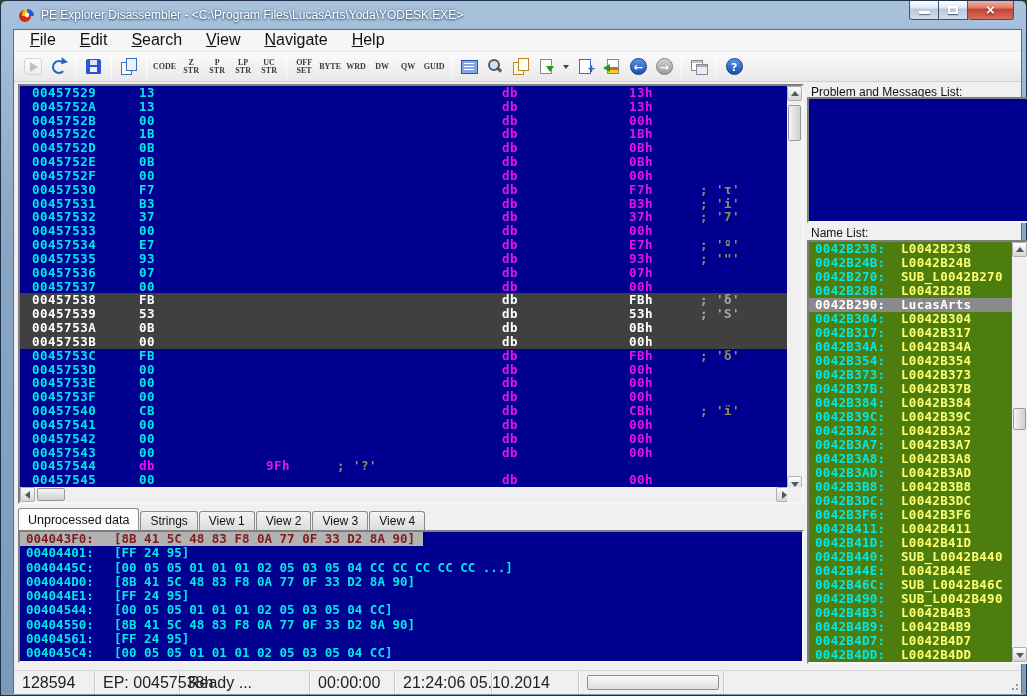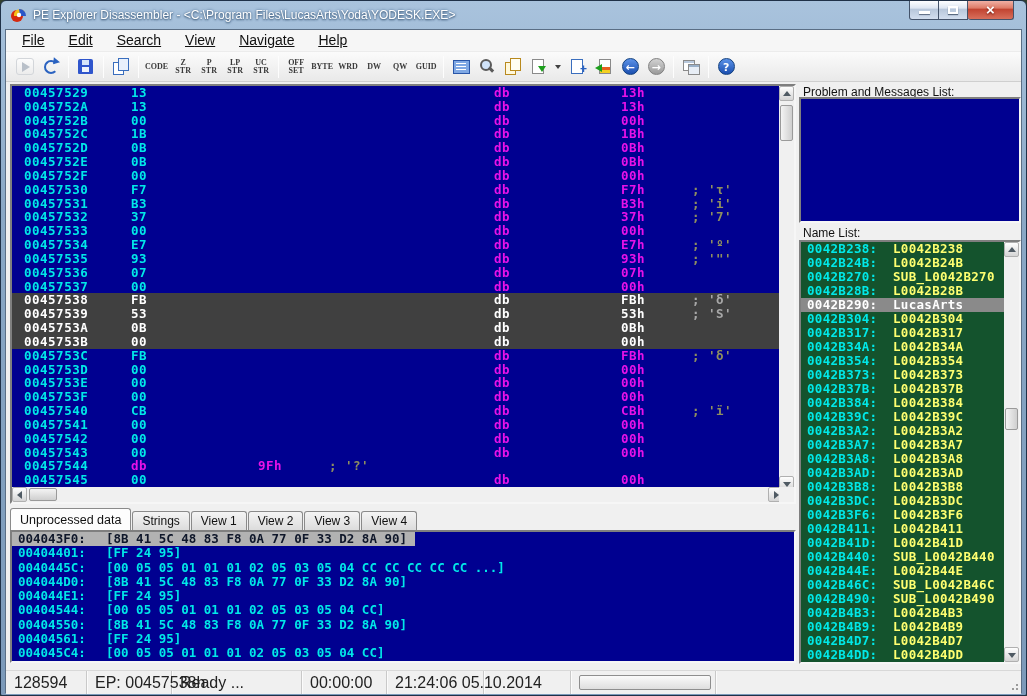--- a/index.html
+++ b/index.html
@@ -1,41 +1,41 @@
 <!DOCTYPE html>
 <html><head>
 <meta charset="utf-8">
 <style>
   * { margin:0; padding:0; box-sizing:border-box; }
   html,body { width:1027px; height:696px; background:#32402f; overflow:hidden;
               font-family:"Liberation Sans", sans-serif; }
   .window { position:relative; width:1027px; height:696px;
             background:linear-gradient(180deg,#a9c3dd 0%,#8aa8c6 30%,#7b99b9 100%);
             border:1px solid #1f3148; border-radius:6px 6px 2px 2px;
-            padding:0 4px 4px 4px; }
+            padding:0 4px 4px 12px; }
   
   .titlebar { position:relative; height:28px; display:flex; align-items:center; }
   .app-ico { width:16px; height:16px; margin:0 6px 0 6px; flex:0 0 auto; }
   .title-text { color:#fff; font-size:12px; text-shadow:0 0 3px #46688c, 0 1px 2px #35506e; white-space:nowrap; }
   .winbtns { position:absolute; right:8px; top:0; display:flex; }
   .winbtn { height:19px; border:1px solid #44536a; border-top:none;
             background:linear-gradient(#fdfeff 0%,#dde6f2 40%,#b7c6da 45%,#d2deee 100%);
             border-radius:0 0 3px 3px; margin-left:0; position:relative; cursor:default; }
   .winbtn.minb { width:30px; border-radius:0 0 0 3px;}
   .winbtn.resb { width:29px; border-left:none; border-radius:0;}
   .winbtn.closeb { width:46px; border-left:none;
             background:linear-gradient(#f0b0a4 0%,#dd7a66 40%,#c14330 45%,#d8705c 100%); }
   .glyph-min { position:absolute; left:9px; bottom:5px; width:11px; height:3px; background:#fff; box-shadow:0 1px 1px #5a6a80;}
   .glyph-res { position:absolute; left:9px; top:5px; width:10px; height:8px; border:2px solid #fff; box-shadow:0 1px 1px #5a6a80;}
   .glyph-close { position:absolute; left:0; top:0; width:100%; height:100%; color:#fff;
             font-size:15px; font-weight:bold; text-align:center; line-height:17px; text-shadow:0 1px 2px #6e1a10;}
   
   .client { background:#f0f0f0; height:664px; position:relative; border:1px solid #5a6e85; border-bottom:none;}
   .menubar { height:22px; background:#f6f6f6; display:flex; align-items:center; padding-left:4px; border-bottom:1px solid #ececec;}
-  .menu-item { font-size:14px; color:#111; padding:2px 12px 3px 12px;text-decoration:underline; }
+  .menu-item { font-size:16px; color:#111; padding:2px 12px 3px 12px; }
   .menu-item u { text-decoration:underline; }
   .toolbar { height:30px; background:linear-gradient(#fbfbfb,#e9e9e9); display:flex; align-items:center; padding-left:6px; border-bottom:1px solid #cfcfcf; }
   .tb-sep { width:1px; height:22px; background:#c4c4c4; border-right:1px solid #fdfdfd; margin:0 4px; }
   .tb { border:none; background:transparent; height:26px; min-width:26px; display:flex; align-items:center; justify-content:center; flex-direction:column; padding:0 2px; }
   .tb-txt div { font-size:8px; font-weight:bold; color:#3a3a3a; line-height:8px; font-family:Liberation Serif, serif; letter-spacing:0; }
   .tb.caret-btn { min-width:12px; }
   
   .ico { position:relative; width:18px; height:17px; display:block; }
   .run-frame { border:1px solid #d3d6da; border-radius:3px; background:linear-gradient(#fcfcfc,#ececec); }
   .run-icon::before { content:""; position:absolute; left:5px; top:3px; width:0; height:0;
@@ -107,26 +107,26 @@
   .tabbar { position:absolute; left:4px; top:426px; height:22px; display:flex; align-items:flex-end; }
   .tab { font-size:12px; color:#111; background:linear-gradient(#f4f4f4,#dcdcdc); border:1px solid #8a8a8a; border-bottom:none;
          border-radius:3px 3px 0 0; padding:2px 9px 3px 9px; margin-right:1px; height:19px; }
   .tab.active { background:#fdfdfd; height:22px; padding-top:4px; font-size:12.5px; position:relative; z-index:2; }
   
   .hexpanel { position:absolute; left:4px; top:448px; width:786px; height:133px; }
   .hex-rows { position:absolute; left:0; top:0; right:0; bottom:0; overflow:hidden; background:#000090; }
   .hrow { height:14.3px; line-height:14.4px; font-size:12.5px; white-space:nowrap; }
   .hinner { display:inline-block; padding:0 8px 0 6px; color:#00e8e8; }
   .hinner .haddr { display:inline-block; width:88px; }
-  .hinner.sel { background:#b2b2b2; color:#0f172a; }
+  .hinner.sel { background:#b2b2b2; color:#7f1d1d; }
   
   .rp-label { position:absolute; font-size:12px; color:#111; }
   .problems-box { position:absolute; left:793px; top:15px; width:222px; height:126px; }
   .names-box { position:absolute; left:793px; top:158px; width:222px; height:424px; }
-  .name-rows { position:absolute; left:0; top:0; right:15px; bottom:0; overflow:hidden; background:#14532d; }
+  .name-rows { position:absolute; left:0; top:0; right:15px; bottom:0; overflow:hidden; background:#4d7c0f; }
   .nrow { height:14px; line-height:14.1px; font-size:12.5px; letter-spacing:0.3px; white-space:nowrap; display:flex; }
   .nrow .n-addr { width:92px; padding-left:6px; color:#00e8e8; }
   .nrow .n-name { color:#ffff70; }
   .nrow.sel { background:#8a8a8a; }
   .nrow.sel .n-addr, .nrow.sel .n-name { color:#ffffff; }
   .v-names { right:0; top:0; width:15px; height:420px; }
   
   .statusbar { height:24px; border-top:1px solid #d8d8d8; background:#f0f0f0; display:flex; align-items:center; position:relative; }
   .sb-cell { height:100%; border-right:1px solid #c9c9c9; box-shadow:1px 0 0 #fbfbfb; font-size:16px; color:#222;
              display:flex; align-items:center; padding-left:8px; white-space:nowrap; }

